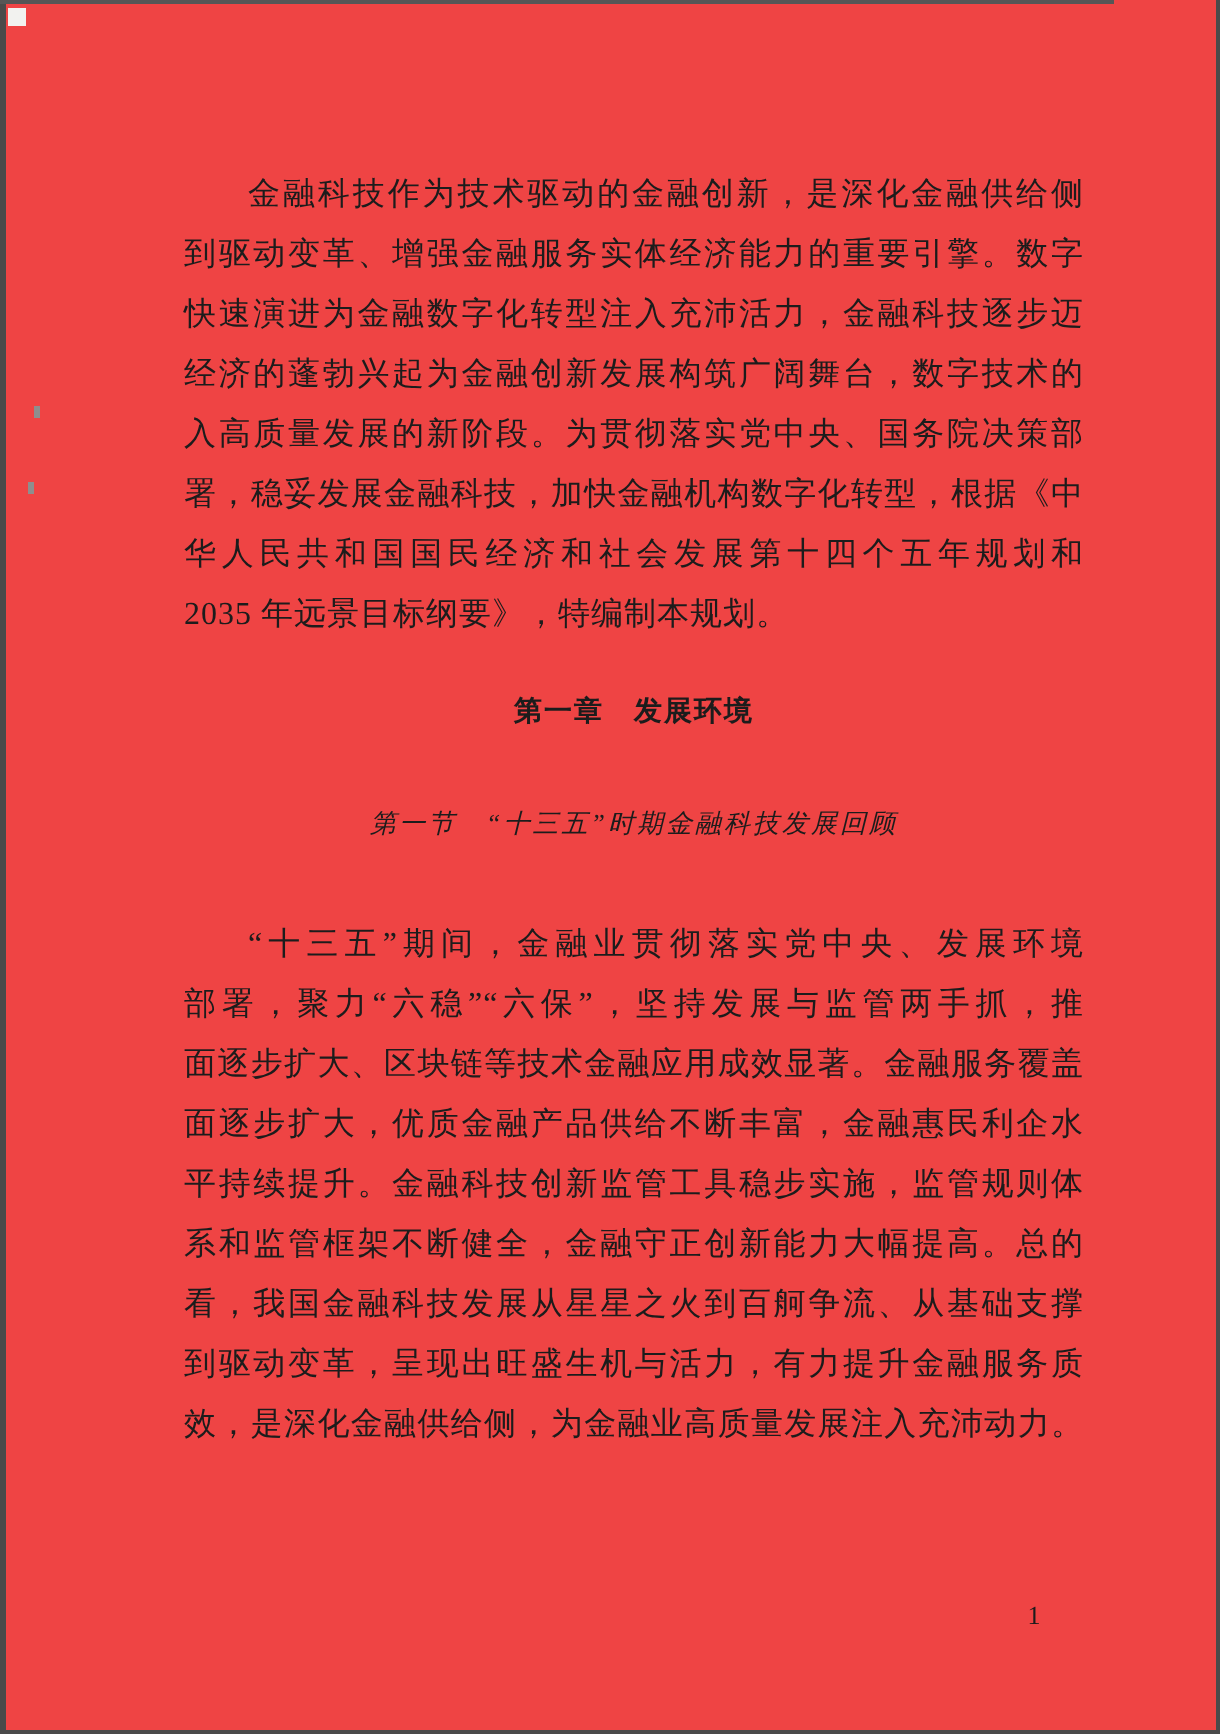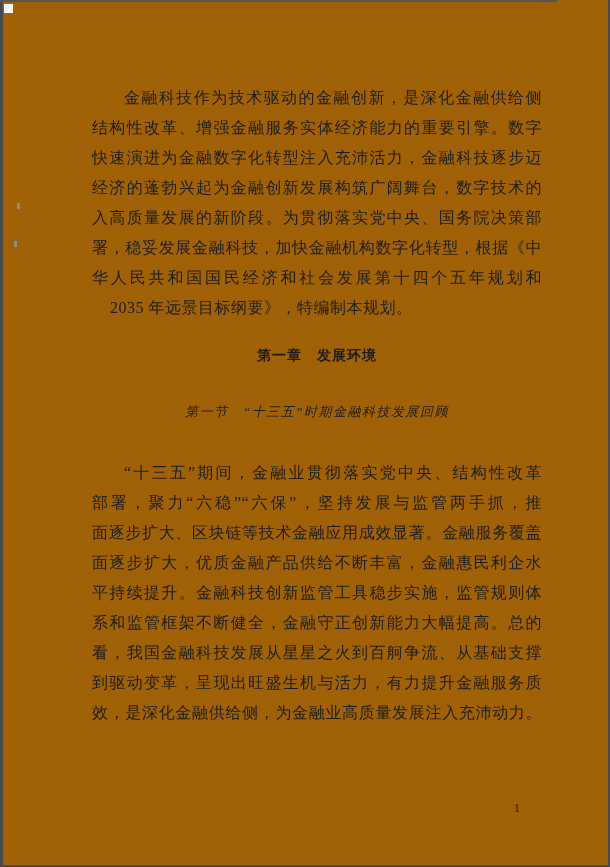--- a/index.html
+++ b/index.html
@@ -1,20 +1,20 @@
 <!DOCTYPE html>
 <html lang="zh"><head>
 <meta charset="utf-8">
 <style>
   html, body { margin: 0; padding: 0; background: #e9e9e9; }
   .page {
     position: relative;
     width: 610px;
     height: 867px;
-    background: #a16207;
+    background: #ef4444;
     overflow: hidden;
     font-family: "Liberation Serif", "DejaVu Serif", serif;
     color: #1c1c1c;
   }
   
   .edge { position: absolute; background: #4a4a4a; }
   .edge-left   { left: 0; top: 0; width: 3px; height: 867px; }
   .edge-top    { left: 0; top: 0; width: 557px; height: 2px; background: #565656; }
   .edge-right  { right: 0; top: 0; width: 2px; height: 867px; }
   .edge-bottom { left: 0; bottom: 0; width: 610px; height: 2px; }
@@ -22,21 +22,21 @@
   .speck-1 { left: 17px; top: 203px; width: 3px; height: 6px; }
   .speck-2 { left: 14px; top: 241px; width: 3px; height: 6px; }
   .corner-smudge { position: absolute; left: 4px; top: 4px; width: 9px; height: 9px; background: #f2f2ef; }
 
   .content-col { position: absolute; left: 92px; width: 450px; }
 
   .body-para { font-size: 16px; line-height: 30px; letter-spacing: 0.5px; }
   .para-1 { top: 83px; }
   .para-2 { top: 458px; }
   .jline { text-align: justify; text-align-last: justify; }
-  .jline-left { text-align: justify; text-align-last: left; margin-left: 18px; }
+  .jline-left { text-align: justify; text-align-last: left; }
   .indent-first { text-indent: 2em; }
 
   .chapter-heading {
     top: 341px;
     text-align: center;
     font-family: "Liberation Sans", "DejaVu Sans", sans-serif;
     font-weight: bold;
     font-size: 14px;
     line-height: 28px;
     letter-spacing: 1px;
@@ -67,35 +67,35 @@
   <div class="edge edge-left"></div>
   <div class="edge edge-top"></div>
   <div class="edge edge-right"></div>
   <div class="edge edge-bottom"></div>
   <div class="corner-smudge"></div>
   <div class="speck speck-1"></div>
   <div class="speck speck-2"></div>
 
   <div class="content-col body-para para-1">
     <div class="jline indent-first">金融科技作为技术驱动的金融创新，是深化金融供给侧</div>
-    <div class="jline">结构性改革、增强金融服务实体经济能力的重要引擎。数字</div>
+    <div class="jline">到驱动变革、增强金融服务实体经济能力的重要引擎。数字</div>
     <div class="jline">快速演进为金融数字化转型注入充沛活力，金融科技逐步迈</div>
     <div class="jline">经济的蓬勃兴起为金融创新发展构筑广阔舞台，数字技术的</div>
     <div class="jline">入高质量发展的新阶段。为贯彻落实党中央、国务院决策部</div>
     <div class="jline">署，稳妥发展金融科技，加快金融机构数字化转型，根据《中</div>
     <div class="jline">华人民共和国国民经济和社会发展第十四个五年规划和</div>
     <div class="jline-left">2035 年远景目标纲要》，特编制本规划。</div>
   </div>
 
   <div class="content-col chapter-heading">第一章　发展环境</div>
 
   <div class="content-col section-heading">第一节　“十三五”时期金融科技发展回顾</div>
 
   <div class="content-col body-para para-2">
-    <div class="jline indent-first">“十三五”期间，金融业贯彻落实党中央、结构性改革</div>
+    <div class="jline indent-first">“十三五”期间，金融业贯彻落实党中央、发展环境</div>
     <div class="jline">部署，聚力“六稳”“六保”，坚持发展与监管两手抓，推</div>
     <div class="jline">面逐步扩大、区块链等技术金融应用成效显著。金融服务覆盖</div>
     <div class="jline">面逐步扩大，优质金融产品供给不断丰富，金融惠民利企水</div>
     <div class="jline">平持续提升。金融科技创新监管工具稳步实施，监管规则体</div>
     <div class="jline">系和监管框架不断健全，金融守正创新能力大幅提高。总的</div>
     <div class="jline">看，我国金融科技发展从星星之火到百舸争流、从基础支撑</div>
     <div class="jline">到驱动变革，呈现出旺盛生机与活力，有力提升金融服务质</div>
     <div class="jline">效，是深化金融供给侧，为金融业高质量发展注入充沛动力。</div>
   </div>
 

